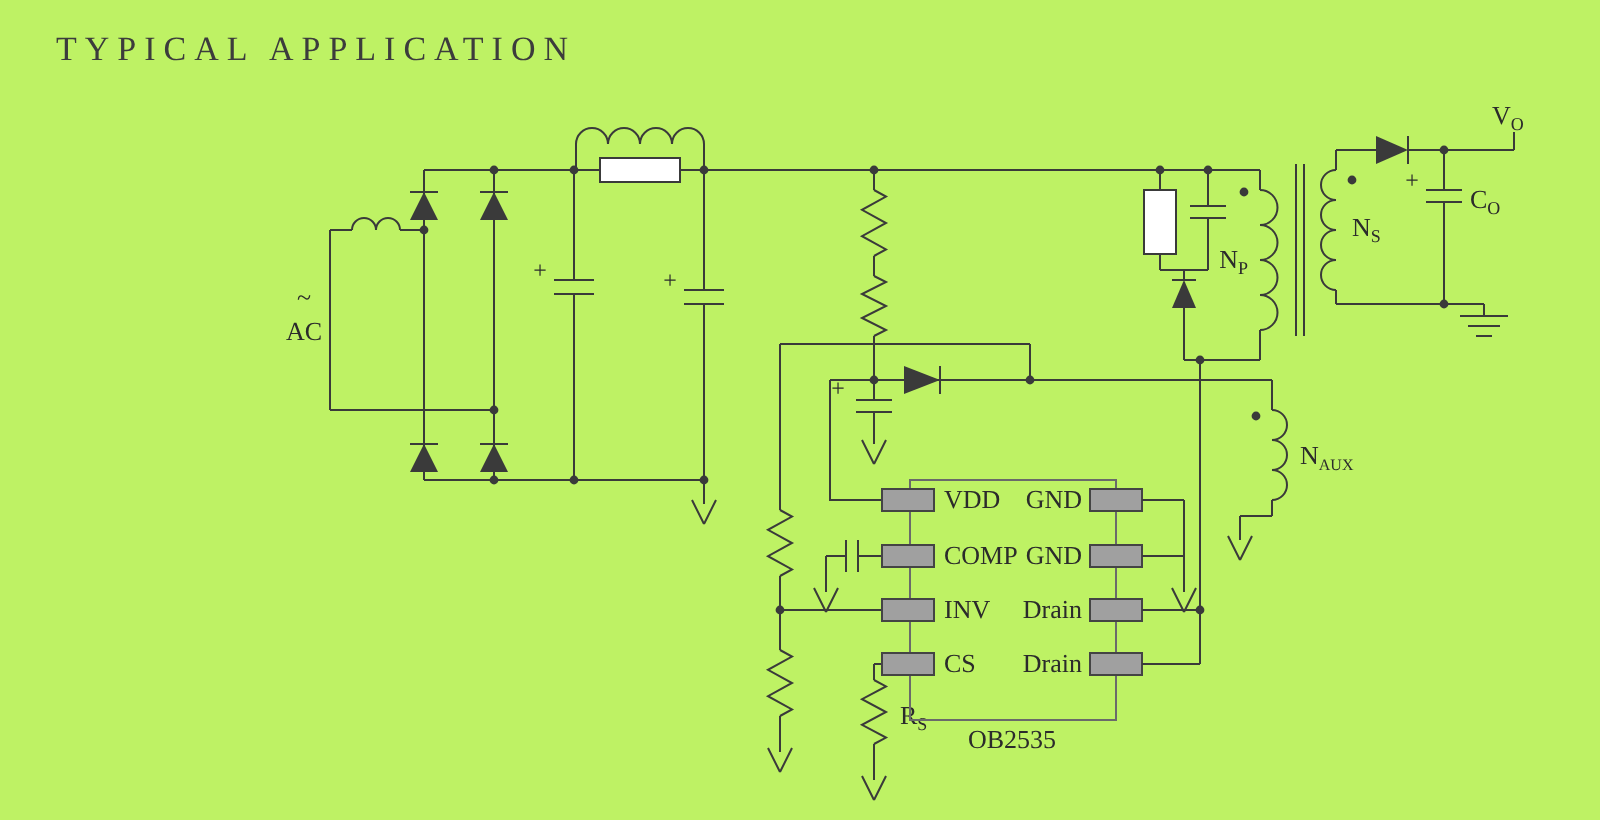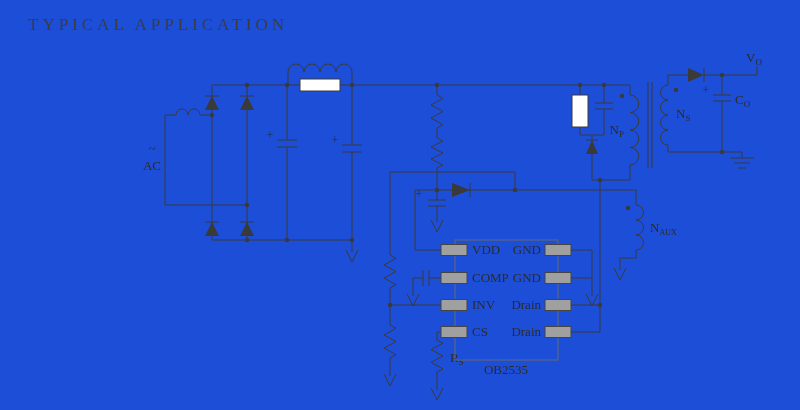--- a/index.html
+++ b/index.html
@@ -1,16 +1,16 @@
 <!DOCTYPE html>
 <html><head>
 <meta charset="utf-8">
 <style>
   html,body{margin:0;padding:0;background:#ffffff;}
-  .page{position:relative;width:800px;height:410px;background:#1d4ed8;overflow:hidden;
+  .page{position:relative;width:800px;height:410px;background:#bef264;overflow:hidden;
         font-family:"Liberation Serif", serif;}
   svg text{font-family:"Liberation Serif", serif;fill:#2b2b2b;}
   .wire{stroke:#3a3a3a;stroke-width:1;fill:none;}
   .solid{fill:#3a3a3a;stroke:none;}
   .box{stroke:#3a3a3a;fill:#ffffff;}
   .icbody{stroke:#6a6a6a;fill:none;stroke-width:1;}
   .pinbox{stroke:#444;stroke-width:1;}
   .title-text{font-size:17px;letter-spacing:4px;fill:#3c3c3c;}
   .lbl{font-size:13px;}
   .sub{font-size:9px;}

